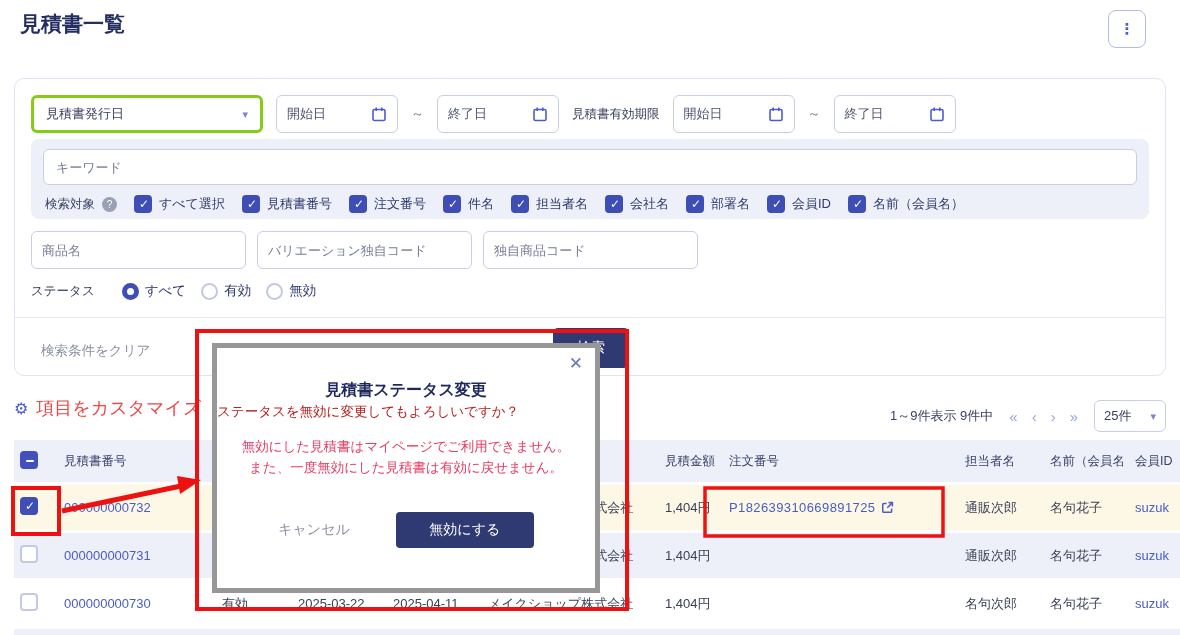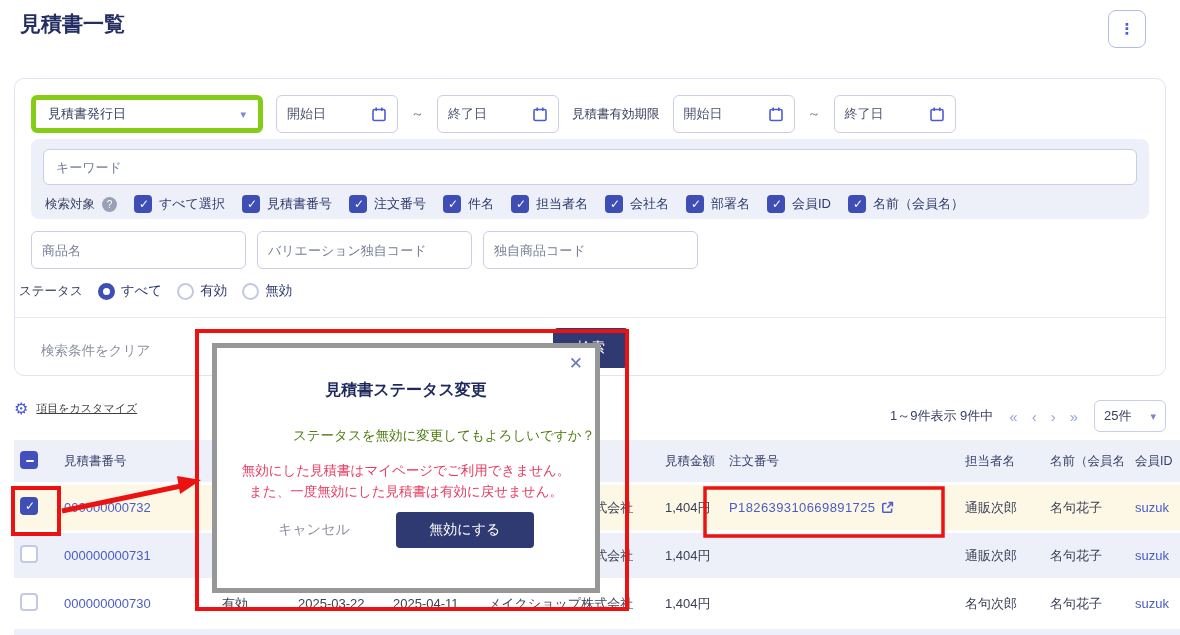--- a/index.html
+++ b/index.html
@@ -10,21 +10,21 @@
   
   .page-title { position:absolute; left:20px; top:10px; font-size:21px; font-weight:bold; color:#242e63; }
   .kebab-btn { position:absolute; left:1108px; top:10px; width:38px; height:38px; border:1px solid #b4bbe4;
                border-radius:8px; background:#fff; color:#4b5bd6; font-size:15px; font-weight:bold;
                display:flex; align-items:center; justify-content:center; cursor:pointer; }
 
   
   .filter-panel { position:absolute; left:14px; top:78px; width:1152px; height:298px;
                   border:1px solid #e0e4f2; border-radius:10px; background:#fff; }
   .row-a { position:absolute; left:16px; top:16px; display:flex; align-items:center; gap:13px; }
-  .selectbox { width:232px; height:38px; border:5px solid #84cc16; border-radius:6px; display:flex;
+  .selectbox { width:232px; height:38px; border:3px solid #84cc16; border-radius:6px; display:flex;
                align-items:center; justify-content:space-between; padding:0 12px; font-size:13px; color:#3a4160; background:#fff; }
   .caret { color:#7a85d6; font-size:11px; }
   .datebox { width:122px; height:38px; border:1px solid #c9cde8; border-radius:6px; display:flex;
              align-items:center; justify-content:space-between; padding:16px 10px; font-size:13px; color:#4a5270; background:#fff; }
   .tilde { color:#6b7390; font-size:13px; }
   .mid-label { font-size:12.5px; color:#3a4160; }
 
   .kw-box { position:absolute; left:16px; top:60px; width:1118px; height:80px; background:#edf0f8; border-radius:8px; }
   .kw-input { position:absolute; left:12px; top:10px; width:calc(100% - 24px); height:36px; border:1px solid #c9cde8;
               border-radius:6px; padding:0 12px; font-size:13px; color:#333; background:#fff; }
@@ -37,38 +37,38 @@
   .cb { width:18px; height:18px; border-radius:4px; border:2px solid #c3c9e2; background:#fff; position:relative; display:inline-block; flex:none; }
   .cb.checked { background:#3f4eb5; border-color:#3f4eb5; }
   .cb.checked::after { content:"✓"; color:#fff; font-size:12px; font-weight:bold; position:absolute; left:3px; top:0; }
   .cb.ind { background:#4350bb; border-color:#4350bb; }
   .cb.ind::after { content:""; position:absolute; left:4px; top:7px; width:8px; height:2.5px; background:#fff; border-radius:1px; }
 
   .products { position:absolute; left:16px; top:152px; display:flex; gap:11px; }
   .products input { width:215px; height:38px; border:1px solid #c9cde8; border-radius:6px; padding:0 10px; font-size:13px; }
   .products input::placeholder { color:#757d96; }
 
-  .status-row { position:absolute; left:4px; top:203px; display:flex; align-items:center; gap:15px; }
+  .status-row { position:absolute; left:16px; top:203px; display:flex; align-items:center; gap:27px; }
   .s-label { font-size:12.5px; color:#3a4160; }
   .radio-item { display:flex; align-items:center; gap:6px; font-size:13.5px; color:#2e3a6e; }
   .radio { width:17px; height:17px; border-radius:50%; background:#fff; flex:none; }
   .radio.sel { border:5px solid #3f4eb5; }
   .radio.un { border:2px solid #c3c9e2; }
 
   .divider { position:absolute; left:0; top:238px; width:100%; border-top:1px solid #e6e9f4; }
   .clear-link { position:absolute; left:26px; top:252px; height:40px; display:flex; align-items:center;
                 font-size:13.5px; color:#8b90a0; cursor:pointer; }
   .search-btn { position:absolute; left:553px; top:328px; width:76px; height:40px; background:#2e3a71; color:#fff;
                 border:none; border-radius:5px; font-size:14px; z-index:5; cursor:pointer; }
 
   
   .toolbar { position:absolute; left:14px; top:388px; width:1152px; height:40px; }
   .customize { position:absolute; left:0; top:0; height:40px; display:flex; align-items:center; gap:8px; cursor:pointer; }
   .gear { color:#4b5bd6; font-size:16px; }
-  .customize-label { font-size:11px; color:#404040;text-decoration:underline; }
+  .customize-label { font-size:18px; color:#ef4444; }
   .tool-right { position:absolute; right:0; top:8px; height:40px; display:flex; align-items:center; gap:16px; }
   .range { font-size:13px; color:#3a4160; }
   .pager { display:flex; gap:14px; color:#98a2d8; font-size:15px; }
   .pg { cursor:pointer; }
   .psize { width:72px; height:32px; border:1px solid #c9cde8; border-radius:6px; display:flex; align-items:center;
            justify-content:space-between; padding:0 9px; font-size:13px; color:#3a4160; background:#fff; cursor:pointer; }
 
   
   .table { position:absolute; left:14px; top:440px; width:1166px; }
   .trow { display:flex; align-items:center; height:45px; margin-bottom:3px; font-size:13px; color:#3a4056; background:#fff; }
@@ -88,21 +88,21 @@
   .c10 { width:85px; padding-left:8px; }
   .c11 { width:65px; padding-left:8px; }
   .link { color:#4a5cc5; cursor:pointer; text-decoration:none; }
   .order { display:inline-flex; align-items:center; gap:6px; letter-spacing:0.4px; }
 
   
   .modal { position:absolute; left:212px; top:343px; width:388px; height:250px; border:5px solid #979797;
            background:#fff; z-index:20; }
   .modal-close { position:absolute; right:12px; top:5px; color:#6a76c8; font-size:17px; font-weight:bold; cursor:pointer; }
   .modal-title { margin-top:32px; text-align:center; font-size:16px; font-weight:bold; color:#1e2a5e; }
-  .modal-msg { margin-top:26px; text-align:right; font-size:13.5px; color:#4d7c0f; }
+  .modal-msg { margin-top:2px; text-align:left; font-size:13.5px; color:#b91c1c; }
   .modal-warn { margin-top:16px; text-align:center; font-size:13.5px; color:#e73c62; line-height:1.55; }
   .modal-actions { position:absolute; left:0; right:0; top:164px; display:flex; align-items:center;
                    justify-content:center; gap:46px; }
   .cancel { font-size:14px; color:#8b90a0; cursor:pointer; }
   .confirm { width:138px; height:36px; background:#2e3a71; color:#fff; border:none; border-radius:4px;
              font-size:14px; cursor:pointer; }
 
   
   .annotations { position:absolute; left:0; top:0; width:1180px; height:635px; z-index:50; pointer-events:none; }
 

